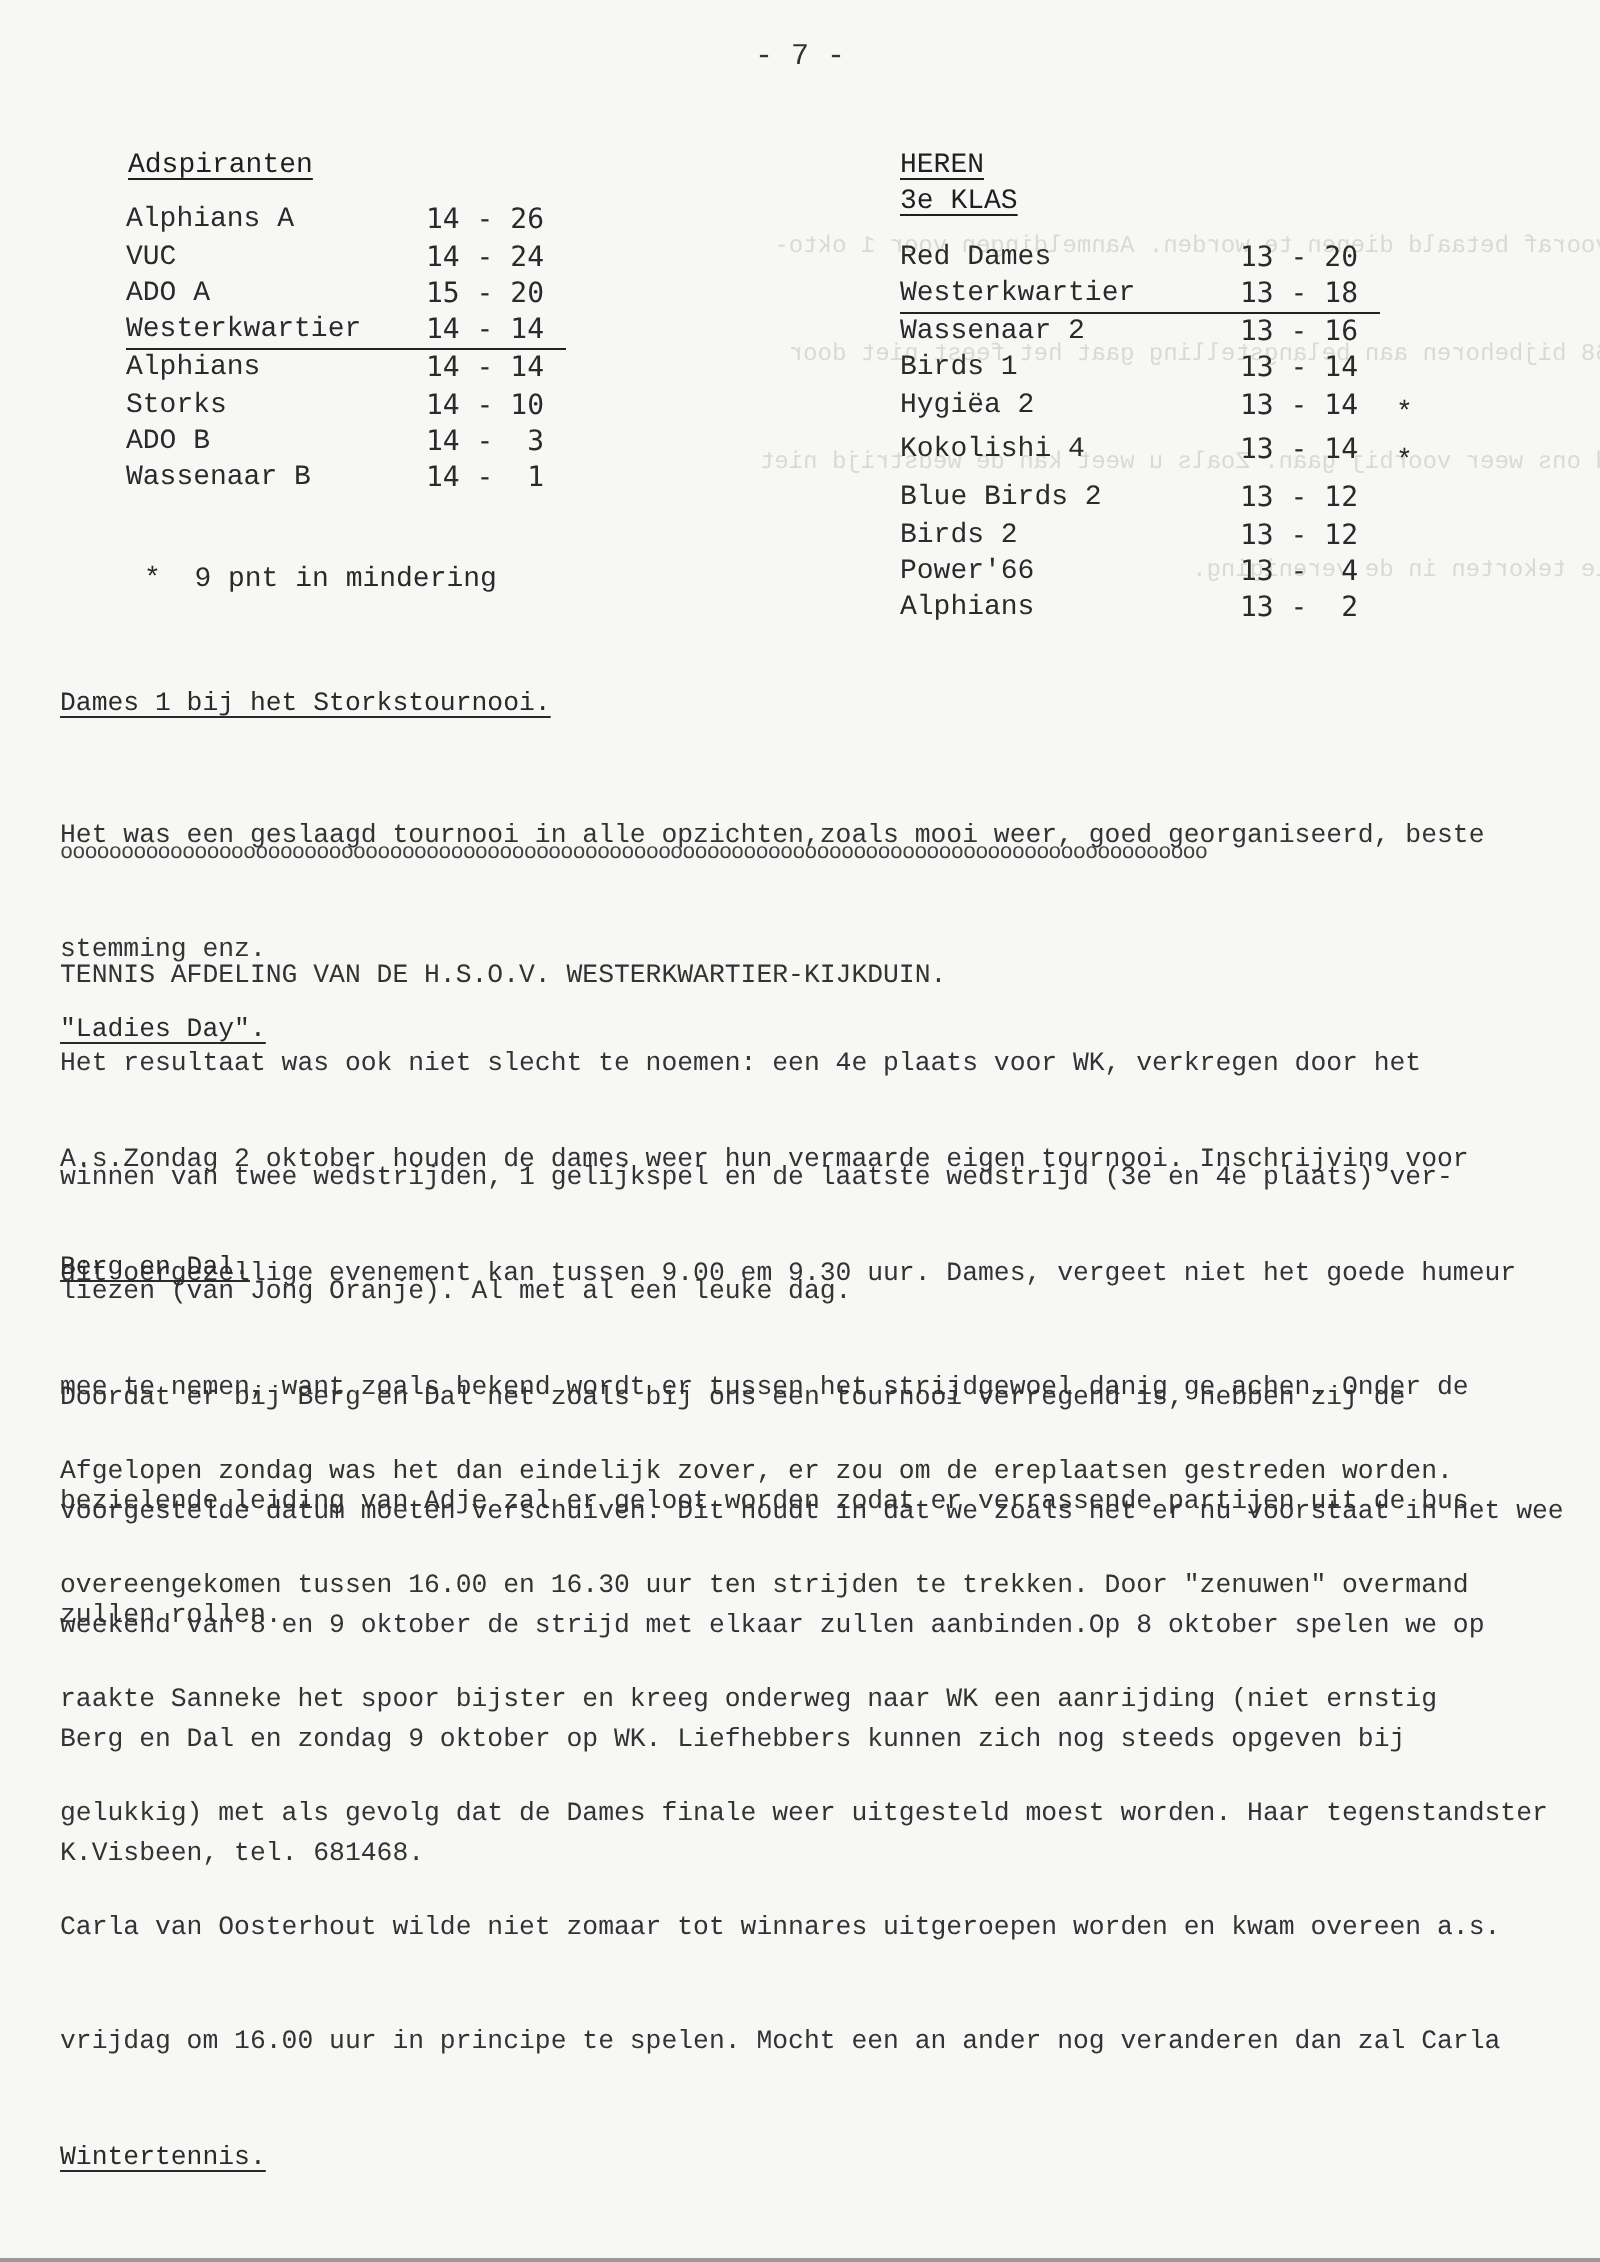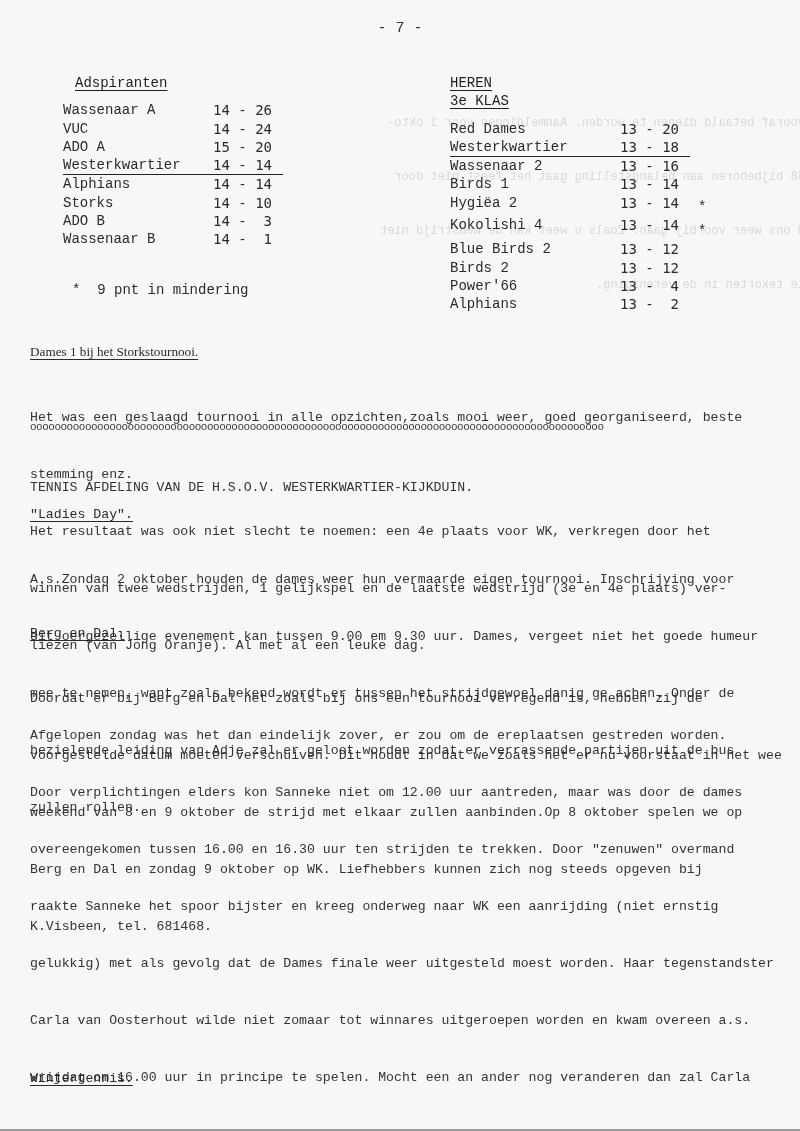--- a/index.html
+++ b/index.html
@@ -38,21 +38,21 @@
       line-height: 18.3px;
     }
     .col .heading {
       text-decoration: underline;
       text-underline-offset: 3px;
       color: #1f1f1f;
       display: block;
       white-space: pre;
     }
     .col .sub {
-      margin-left: 12px;
+      margin-left: 1px;
     }
     .standings {
       margin-top: 9px;
       border-collapse: collapse;
     }
     .standings td {
       padding: 0;
       height: 18.3px;
       white-space: pre;
       vertical-align: top;
@@ -114,21 +114,21 @@
   <div>bij passen vanwege de financiële tekorten in de vereniging.</div>
 </div>
 
 <div class="page-num">- 7 -</div>
 
 <div class="col" style="left:63px; top:74px;">
   <span class="heading sub">Adspiranten</span>
   <table class="standings">
     <tbody>
       <tr>
-          <td class="team">Wassenaar A</td>
+          <td class="team">Alphians A</td>
           <td class="score">14 - 26</td>
         </tr>
       <tr>
           <td class="team">VUC</td>
           <td class="score">14 - 24</td>
         </tr>
       <tr>
           <td class="team">ADO A</td>
           <td class="score">15 - 20</td>
         </tr>
@@ -211,21 +211,21 @@
       <tr>
           <td class="team" style="width:170px">Alphians</td>
           <td class="score">13 -  2</td>
           <td class="mark"></td>
         </tr>
     </tbody>
   </table>
 </div>
 
 <div class="body-text" style="top:304px;">
-  <div class="title" style="margin-bottom:9px;font-family:Liberation Serif, serif;">Dames 1 bij het Storkstournooi.</div>
+  <div class="title" style="margin-bottom:9px;">Dames 1 bij het Storkstournooi.</div>
   <div>Het was een geslaagd tournooi in alle opzichten,zoals mooi weer, goed georganiseerd, beste</div>
   <div>stemming enz.</div>
   <div>Het resultaat was ook niet slecht te noemen: een 4e plaats voor WK, verkregen door het</div>
   <div>winnen van twee wedstrijden, 1 gelijkspel en de laatste wedstrijd (3e en 4e plaats) ver-</div>
   <div>liezen (van Jong Oranje). Al met al een leuke dag.</div>
 </div>
 
 <div class="divider">oooooooooooooooooooooooooooooooooooooooooooooooooooooooooooooooooooooooooooooooooooooooooooooo</div>
 
 <div class="body-text" style="top:440px;">
@@ -245,21 +245,20 @@
   <div class="title" style="margin-bottom:8px;">Berg en Dal.</div>
   <div>Doordat er bij Berg en Dal net zoals bij ons een tournooi verregend is, hebben zij de</div>
   <div>voorgestelde datum moeten verschuiven. Dit houdt in dat we zoals het er nu voorstaat in het wee</div>
   <div>weekend van 8 en 9 oktober de strijd met elkaar zullen aanbinden.Op 8 oktober spelen we op</div>
   <div>Berg en Dal en zondag 9 oktober op WK. Liefhebbers kunnen zich nog steeds opgeven bij</div>
   <div>K.Visbeen, tel. 681468.</div>
 </div>
 
 <div class="body-text" style="top:688px;">
   <div>Afgelopen zondag was het dan eindelijk zover, er zou om de ereplaatsen gestreden worden.</div>
-  <div>Door verplichtingen elders kon Sanneke niet om 12.00 uur aantreden, maar was door de dames</div>
   <div>overeengekomen tussen 16.00 en 16.30 uur ten strijden te trekken. Door "zenuwen" overmand</div>
   <div>raakte Sanneke het spoor bijster en kreeg onderweg naar WK een aanrijding (niet ernstig</div>
   <div>gelukkig) met als gevolg dat de Dames finale weer uitgesteld moest worden. Haar tegenstandster</div>
   <div>Carla van Oosterhout wilde niet zomaar tot winnares uitgeroepen worden en kwam overeen a.s.</div>
   <div>vrijdag om 16.00 uur in principe te spelen. Mocht een an ander nog veranderen dan zal Carla</div>
   
   
   
   
   

